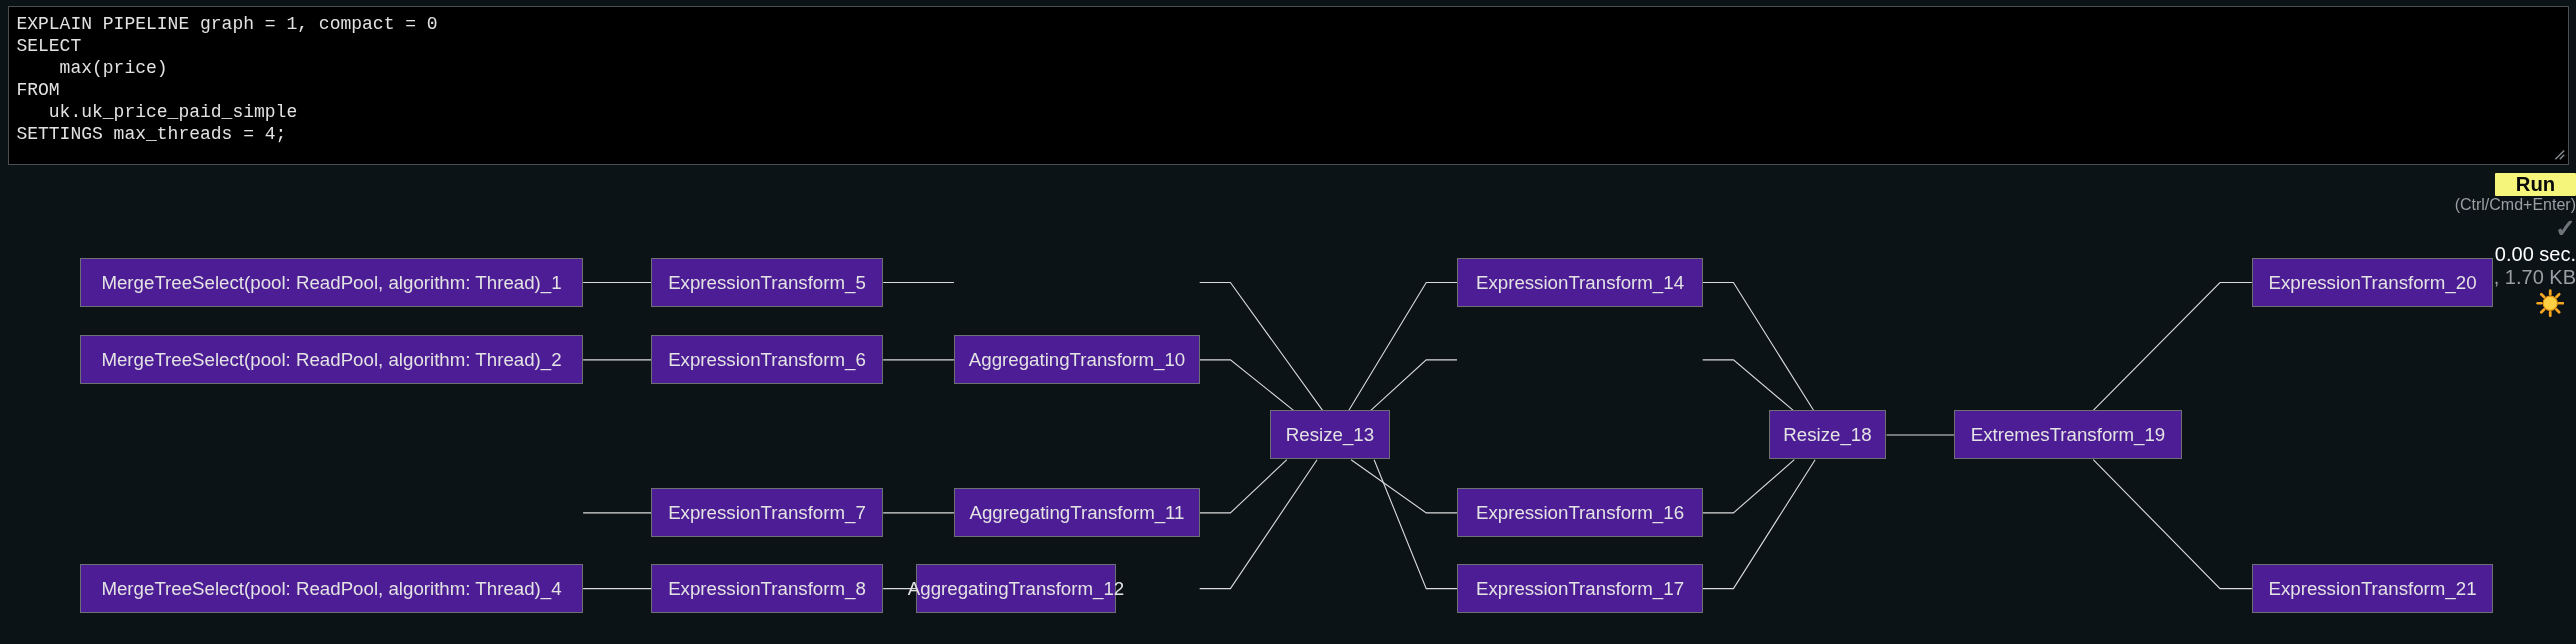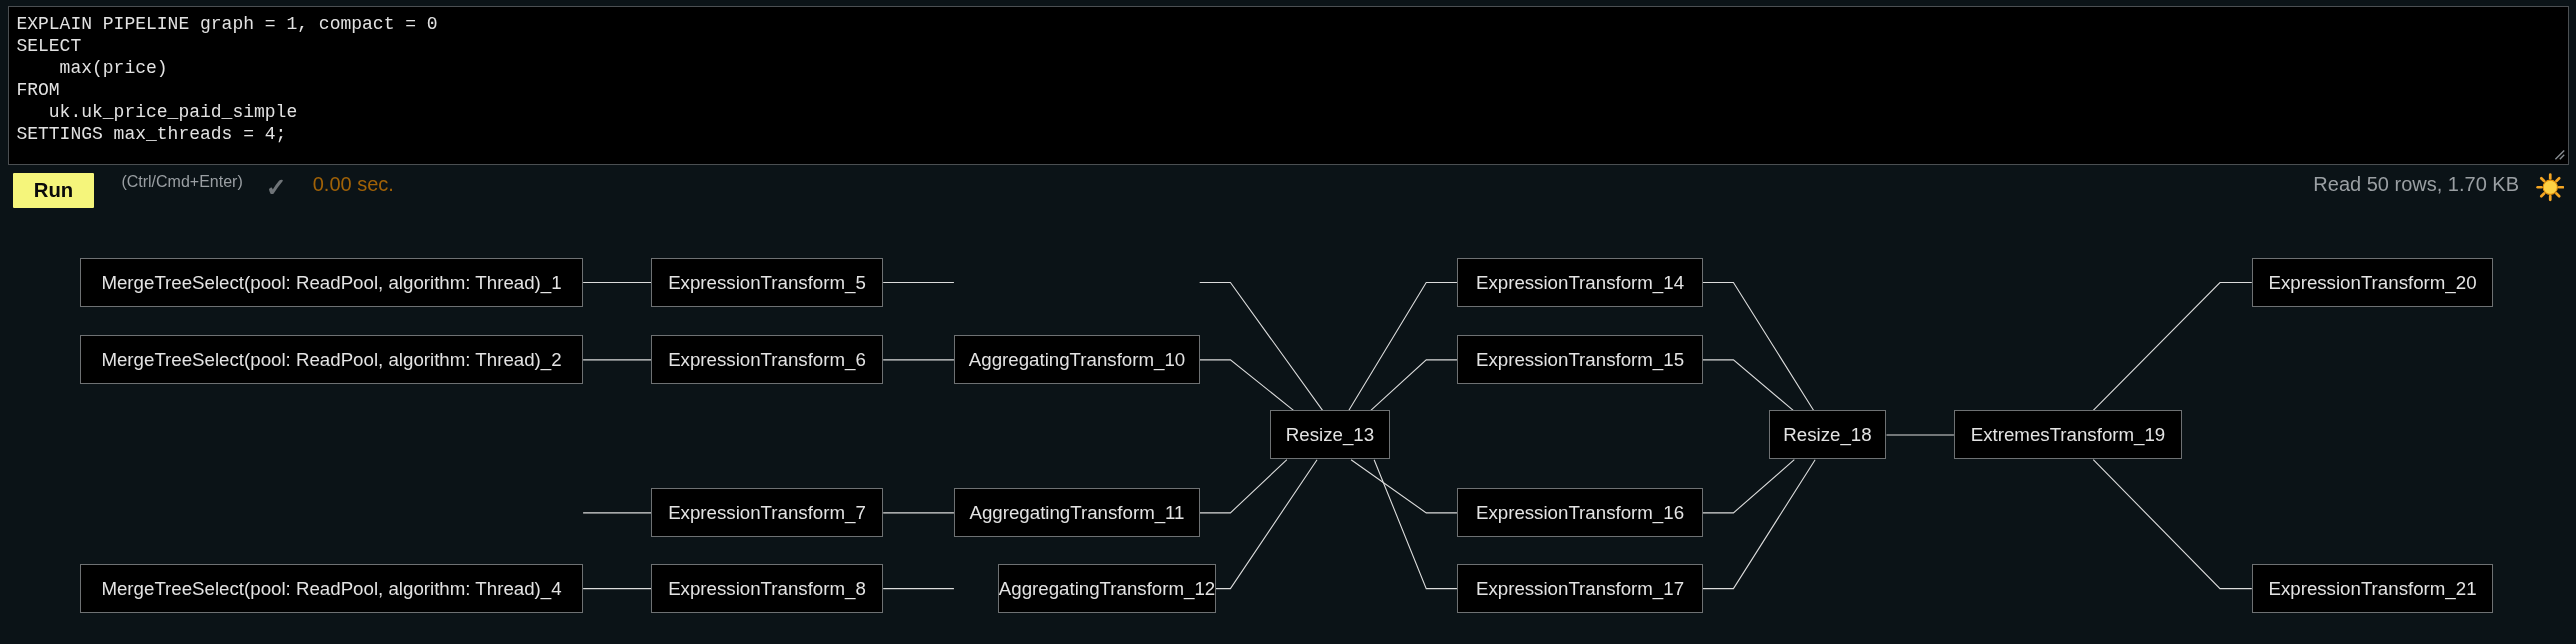--- a/index.html
+++ b/index.html
@@ -21,45 +21,45 @@
     font-size: 18px; line-height: 22px;
     padding: 6.6px 7.7px;
     resize: none; overflow: hidden; white-space: pre;
     outline: none; display: block;
   }
   .resize-grip { position: absolute; left: 2551px; top: 146px; }
   
   .toolbar {
     position: absolute; left: 0; top: 173px;
     width: 2576px; height: 35px;
-    display: flex; align-items: flex-start;
+    display: flex; align-items: flex-end; flex-direction: column;
   }
   .run-btn {
     margin-left: 13px;
     width: 81px; height: 35px;
     background: #f5f57b;
     border: none; border-radius: 1.1px;
     color: #0a0a0a;
     font-family: "Liberation Sans", sans-serif;
     font-size: 20.3px; font-weight: bold;
     display: flex; align-items: center; justify-content: center;
     cursor: pointer;
   }
   .hint { margin-left: 27.4px; color: #9a9fa3; font-size: 16px; }
   .check { margin-left: 23px; color: #6f7478; font-size: 25px; font-weight: bold; }
-  .elapsed { margin-left: 26px; color: #a16207; font-size: 20px; }
+  .elapsed { margin-left: 26px; color: #ffffff; font-size: 20px; }
   .spacer { flex: 1; }
   .stats { color: #9a9fa3; font-size: 20px; }
   .theme-toggle { margin-left: 16.5px; margin-right: 12px; background: none; border: none; cursor: pointer; line-height: 0; }
   
   .graph { position: absolute; left: 0; top: 0; width: 2576px; height: 644px; }
   .edges { position: absolute; left: 0; top: 0; pointer-events: none; }
   .node {
     position: absolute; height: 49px;
-    background: #000000;
+    background: #4c1d95;
     border: 1.1px solid #6e7173;
     color: #e3e3e3;
     font-size: 18.7px;
     display: flex; align-items: center; justify-content: center;
     white-space: nowrap;
   }
 </style>
 </head>
 <body>
 
@@ -131,26 +131,25 @@
   <div class="node" style="left:80px;top:335px;width:503px">MergeTreeSelect(pool: ReadPool, algorithm: Thread)_2</div>
   <div class="node" style="left:80px;top:564px;width:503px">MergeTreeSelect(pool: ReadPool, algorithm: Thread)_4</div>
 
   <div class="node" style="left:651px;top:258px;width:232px">ExpressionTransform_5</div>
   <div class="node" style="left:651px;top:335px;width:232px">ExpressionTransform_6</div>
   <div class="node" style="left:651px;top:488px;width:232px">ExpressionTransform_7</div>
   <div class="node" style="left:651px;top:564px;width:232px">ExpressionTransform_8</div>
 
   <div class="node" style="left:954px;top:335px;width:246px">AggregatingTransform_10</div>
   <div class="node" style="left:954px;top:488px;width:246px">AggregatingTransform_11</div>
-  <div class="node" style="left:998px;top:564px;width:218px">AggregatingTransform_12</div>
+  <div class="node" style="left:916px;top:564px;width:200px">AggregatingTransform_12</div>
 
   <div class="node" style="left:1270px;top:410px;width:120px">Resize_13</div>
 
   <div class="node" style="left:1457px;top:258px;width:246px">ExpressionTransform_14</div>
-  <div class="node" style="left:1457px;top:335px;width:246px">ExpressionTransform_15</div>
   <div class="node" style="left:1457px;top:488px;width:246px">ExpressionTransform_16</div>
   <div class="node" style="left:1457px;top:564px;width:246px">ExpressionTransform_17</div>
 
   <div class="node" style="left:1769px;top:410px;width:117px">Resize_18</div>
   <div class="node" style="left:1954px;top:410px;width:228px">ExtremesTransform_19</div>
 
   <div class="node" style="left:2252px;top:258px;width:241px">ExpressionTransform_20</div>
   <div class="node" style="left:2252px;top:564px;width:241px">ExpressionTransform_21</div>
 </div>
 

